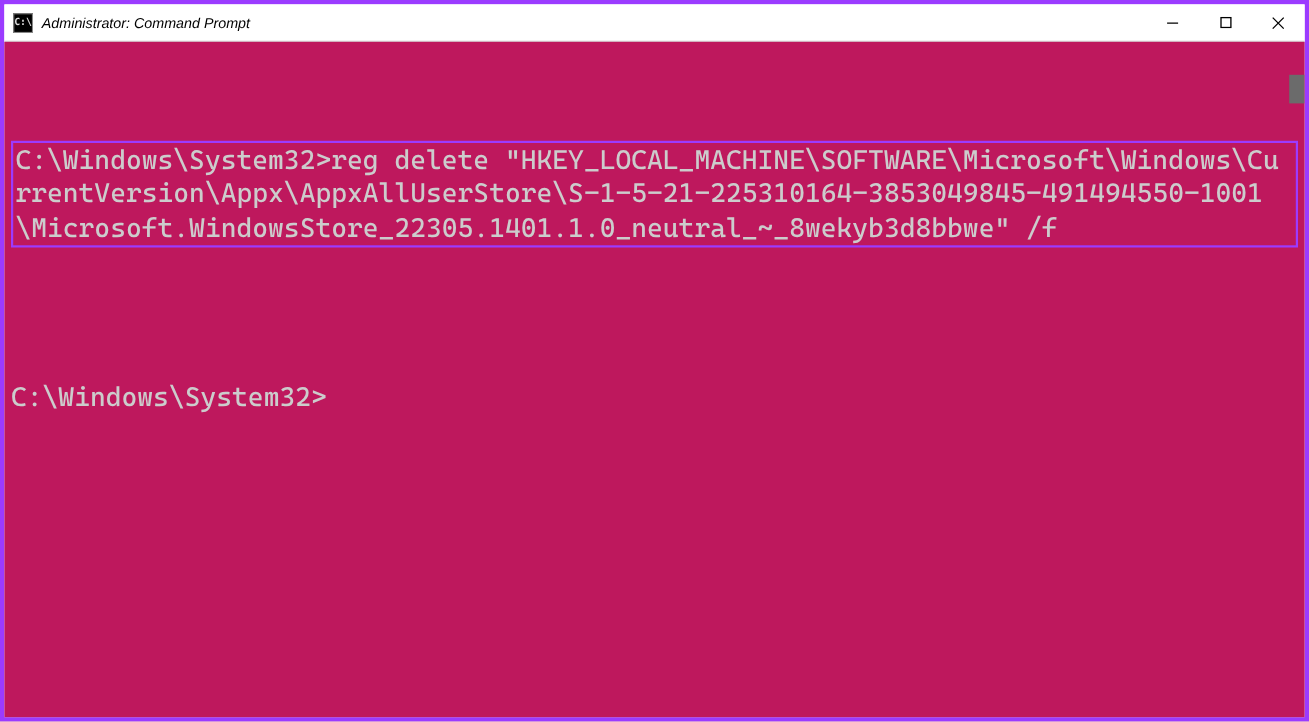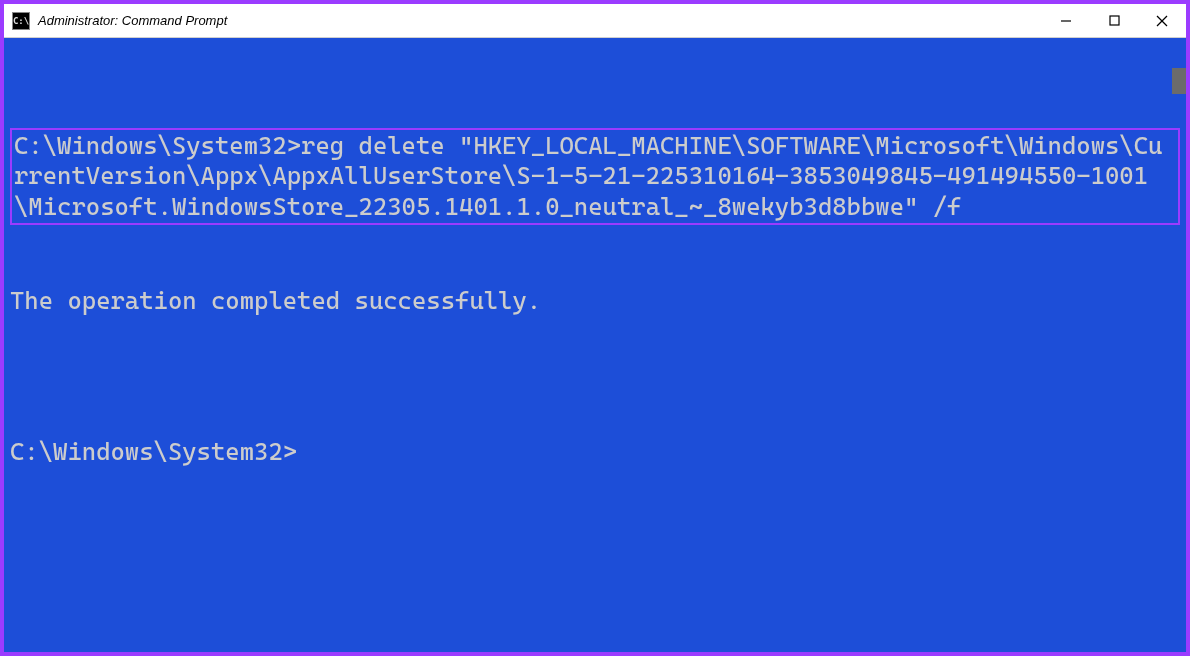--- a/index.html
+++ b/index.html
@@ -56,21 +56,21 @@
     font-size: 14px;
     color: #000;
     cursor: pointer;
   }
   .win-btn svg { stroke: #000; stroke-width: 1.2; fill: none; }
 
   
   .terminal-wrap {
     flex: 1 1 auto;
     position: relative;
-    background: #1d4ed8;
+    background: #be185d;
     padding: 30px 4px 4px 4px;   
     overflow: hidden;
   }
   .scroll-thumb {
     position: absolute;
     top: 30px;
     right: 0;
     width: 14px;
     height: 26px;
     background: #6b6b6b;
@@ -118,19 +118,18 @@
         </svg>
       </div>
     </div>
   </div>
 
   <div class="terminal-wrap">
     <div class="scroll-thumb"></div>
 
     <div class="terminal">
       <div class="highlight-box"><span class="prompt-line">C:\Windows\System32&gt;</span><span class="prompt-line">reg delete "HKEY_LOCAL_MACHINE\SOFTWARE\Microsoft\Windows\CurrentVersion\Appx\AppxAllUserStore\S-1-5-21-225310164-3853049845-491494550-1001\Microsoft.WindowsStore_22305.1401.1.0_neutral_~_8wekyb3d8bbwe" /f</span></div>
-      <div class="prompt-line">The operation completed successfully.</div>
       <div class="prompt-line"></div>
       <div class="prompt-line">C:\Windows\System32&gt;</div>
     </div>
   </div>
 
 </div>
 
 </body></html>

